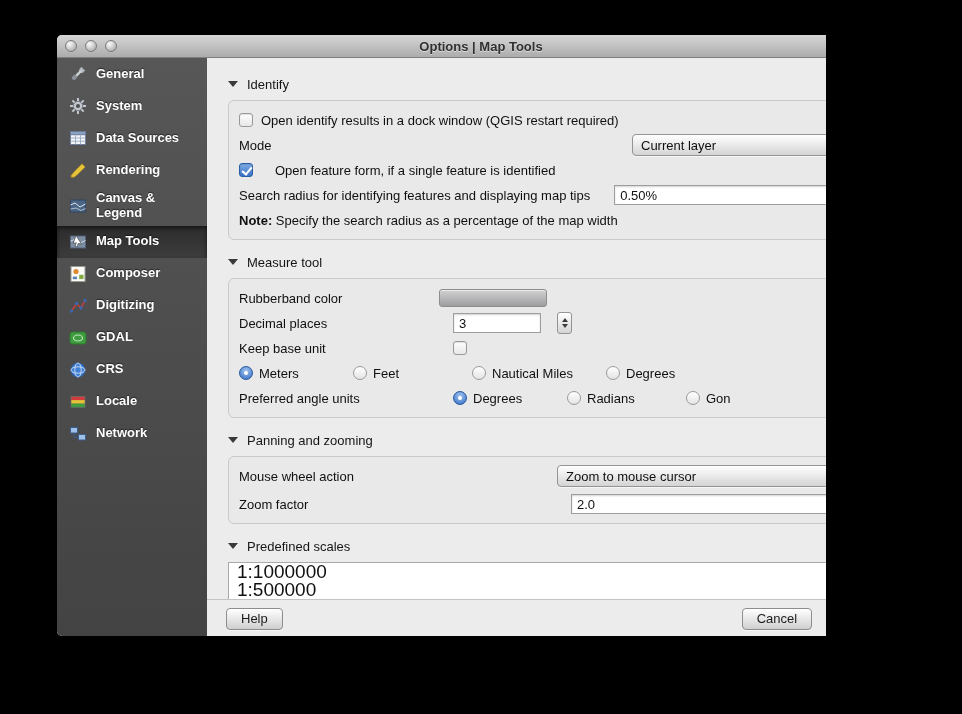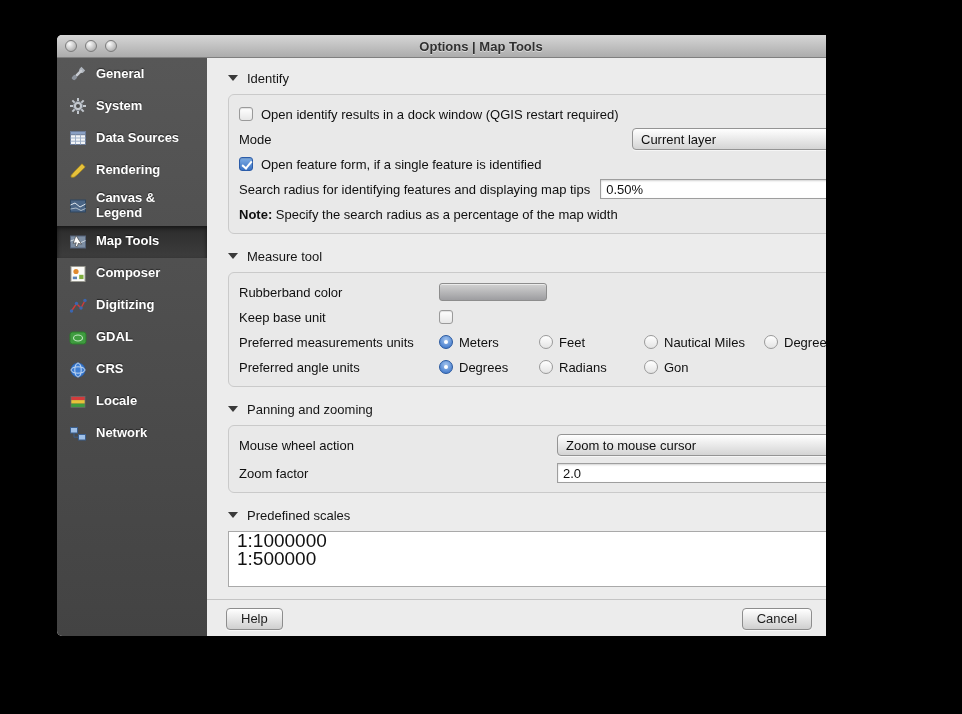--- a/index.html
+++ b/index.html
@@ -22,29 +22,29 @@
            box-sizing:border-box;}
   .side-item{display:flex;align-items:center;gap:7px;padding:5px 4px 5px 10px;}
   .side-item.selected{background:linear-gradient(#2c2c2c,#3d3d3d);
                       box-shadow:inset 0 2px 4px rgba(0,0,0,.55);}
   .side-icon{flex:0 0 22px;width:22px;height:22px;display:flex;align-items:center;justify-content:center;}
   .side-label{color:#fff;font-size:13px;font-weight:bold;line-height:1.15;max-width:98px;
               text-shadow:0 -1px 1px rgba(0,0,0,.55);}
   
   .content{flex:1;min-width:0;display:flex;flex-direction:column;background:#ececec;position:relative;}
   .scroll-area{flex:0 0 541px;height:541px;overflow:hidden;box-sizing:border-box;
-               padding:12px 32px 0 21px;}
+               padding:18px 32px 0 21px;}
   .sec{display:flex;align-items:center;gap:9px;height:16px;margin-bottom:8px;}
   .tri{width:0;height:0;border-left:5px solid transparent;border-right:5px solid transparent;
        border-top:6px solid #3a3a3a;}
   .sec-label{font-size:13px;color:#151515;}
   .group{background:#e9e9e9;border:1px solid #cacaca;border-radius:6px;padding:8px 10px;
          margin-bottom:14px;}
   .row{display:flex;align-items:center;min-height:22px;}
-  .row + .row{margin-top:3px;}
+  .row + .row{margin-top:3px;gap:14px;}
   .lbl{font-size:13px;color:#101010;white-space:nowrap;}
   .lbl-col{flex:0 0 200px;width:200px;}
   .lbl-col-wide{flex:0 0 318px;width:318px;}
   .flex1{flex:1;min-width:0;}
   
   .cb{flex:0 0 14px;width:14px;height:14px;box-sizing:border-box;border:1px solid #9a9a9a;
       border-radius:3px;background:linear-gradient(#fff,#e7e7e7);margin-right:8px;position:relative;
       box-shadow:inset 0 1px 1px rgba(0,0,0,.12);}
   .cb.checked{background:linear-gradient(#7fade4,#3a72c4);border-color:#2b5ca9;}
   .cb.checked::after{content:"";position:absolute;left:4px;top:1px;width:4px;height:8px;
@@ -300,25 +300,32 @@
           <div class="sec">
             <span class="tri"></span>
             <span class="sec-label">Measure tool</span>
           </div>
           <div class="group">
             <div class="row">
               <span class="lbl lbl-col">Rubberband color</span>
               <span class="color-btn"></span>
             </div>
             <div class="row">
+              <span class="lbl lbl-col">Decimal places</span>
+              <input class="txt w88" type="text" value="3" style="">
+              <span class="step">
+                  <span class="arr-up"></span>
+                  <span class="arr-dn"></span>
+                </span>
+            </div>
+            <div class="row">
               <span class="lbl lbl-col">Keep base unit</span>
               <span class="cb" style="margin-right:0;"></span>
             </div>
             <div class="row">
-              <span class="lbl lbl-col">Preferred measurements units</span>
               <span class="ritem w100">
                   <span class="rd sel"></span>
                   <span>Meters</span>
                 </span>
               <span class="ritem w105">
                   <span class="rd"></span>
                   <span>Feet</span>
                 </span>
               <span class="ritem w120">
                   <span class="rd"></span>

